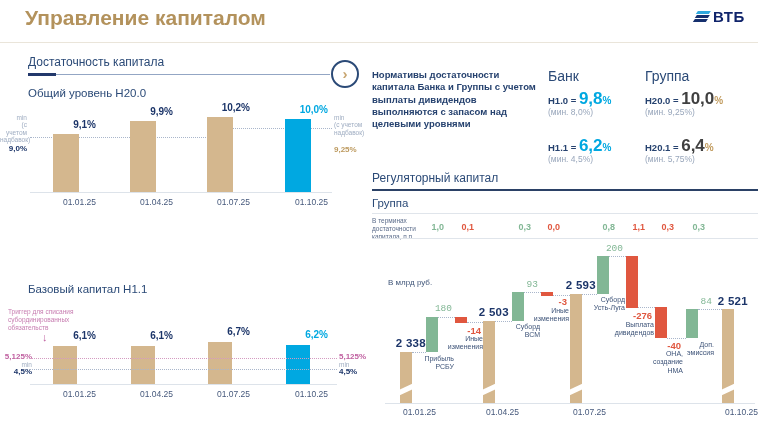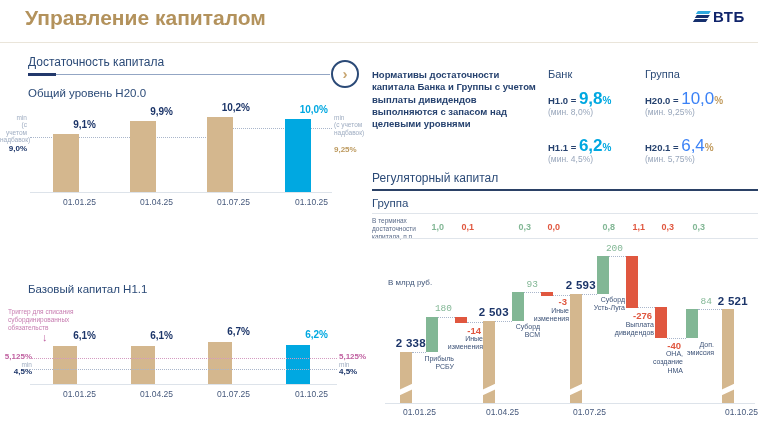--- a/index.html
+++ b/index.html
@@ -36,24 +36,24 @@
   .dotted-pink{border-top:1px dotted #d49bc1;height:0;}
 
   .tiny-gray{font-size:6.5px;color:#9fadc2;line-height:1.15;}
   .min-navy{font-size:8px;font-weight:bold;color:#1c3569;}
   .min-gold{font-size:8px;font-weight:bold;color:#bd9a5f;}
   .min-pink{font-size:8px;font-weight:bold;color:#c060a0;}
   .tiny-pink{font-size:6.5px;color:#c77cb0;line-height:1.2;}
   .arrow-pink{font-size:11px;color:#c060a0;}
 
   .norm-text{font-size:9.5px;font-weight:600;color:#26426f;line-height:1.3;}
-  .col-hdr{font-size:11px;color:#2b4a77;}
+  .col-hdr{font-size:14px;color:#2b4a77;}
   .norm-name{font-size:9.5px;font-weight:600;color:#26426f;}
   .norm-val-blue{font-size:17px;font-weight:bold;color:#00a8e1;line-height:1;}
-  .norm-val-gold{font-size:17px;font-weight:normal;color:#3b82f6;line-height:1;}
+  .norm-val-gold{font-size:17px;font-weight:bold;color:#404040;line-height:1;}
   .norm-pct-blue{font-size:10px;font-weight:bold;color:#00a8e1;}
   .norm-pct-gold{font-size:10px;font-weight:bold;color:#c19b5e;}
   .norm-min{font-size:8.5px;color:#98a6bb;}
 
   .reg-underline{height:2px;background:#2b4166;}
   .thin-line{height:1px;background:#e0e5eb;}
   .pp-label{font-size:6.5px;color:#5a6b8a;line-height:1.2;}
   .pp-green{font-size:9px;font-weight:600;color:#82b795;}
   .pp-red{font-size:9px;font-weight:600;color:#e0573f;}
   .unit-label{font-size:8px;color:#3f5578;}

